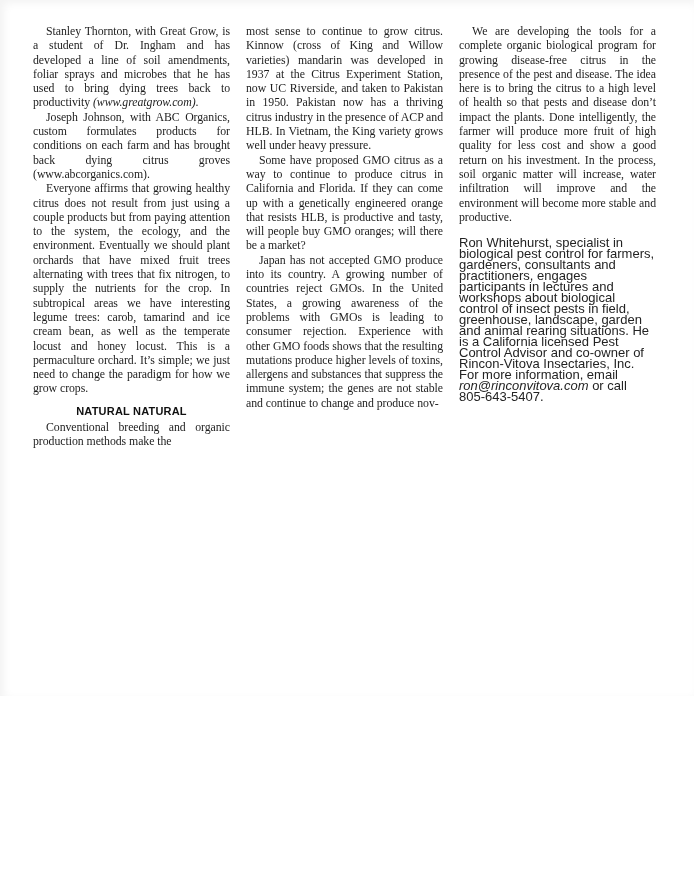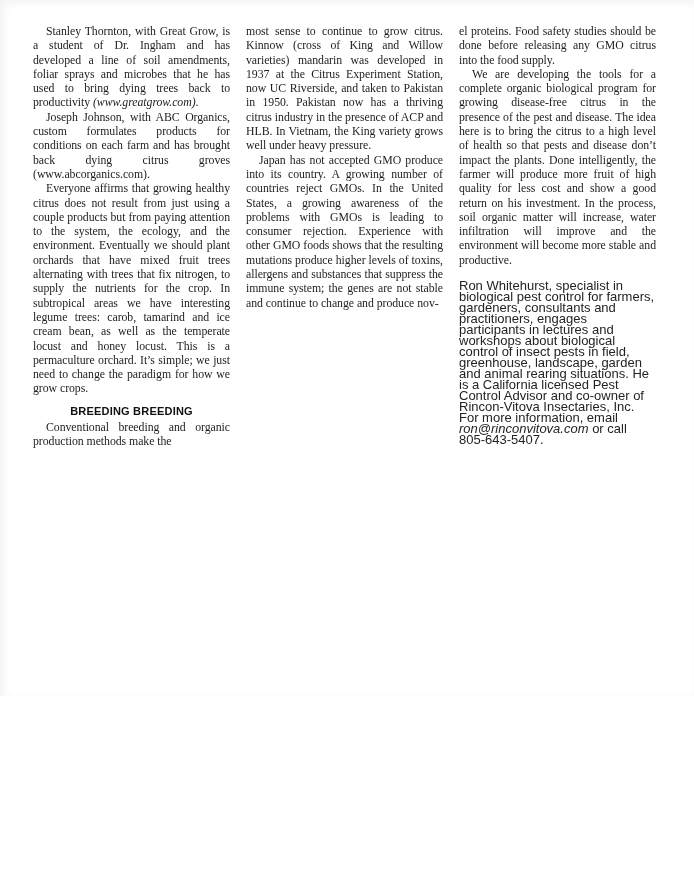--- a/index.html
+++ b/index.html
@@ -119,31 +119,31 @@
 
 <div class="page">
   <div class="edge-shade"></div>
 
   <div class="columns">
 
     <div class="col">
       <p class="body"><span>Stanley Thornton, with Great Grow, is a student of Dr. Ingham and has developed a line of soil amendments, foliar sprays and microbes that he has used to bring dying trees back to productivity </span><span style="font-style: italic;">(www.greatgrow.com)</span><span>.</span></p>
       <p class="body"><span>Joseph Johnson, with ABC Organics, custom formulates products for conditions on each farm and has brought back dying citrus groves </span><span style="">(www.abcorganics.com)</span><span>.</span></p>
       <p class="body">Everyone affirms that growing healthy citrus does not result from just using a couple products but from paying attention to the system, the ecology, and the environment. Eventually we should plant orchards that have mixed fruit trees alternating with trees that fix nitrogen, to supply the nutrients for the crop. In subtropical areas we have interesting legume trees: carob, tamarind and ice cream bean, as well as the temperate locust and honey locust. This is a permaculture orchard. It’s simple; we just need to change the paradigm for how we grow crops.</p>
-      <h2 class="section">BREEDING BREEDING</h2>
+      <h2 class="section">NATURAL NATURAL</h2>
       <p class="body">Conventional breeding and organic production methods make the</p>
     </div>
 
     <div class="col">
       <p class="body cont">most sense to continue to grow citrus. Kinnow (cross of King and Willow varieties) mandarin was developed in 1937 at the Citrus Experiment Station, now UC Riverside, and taken to Pakistan in 1950. Pakistan now has a thriving citrus industry in the presence of ACP and HLB. In Vietnam, the King variety grows well under heavy pressure.</p>
+      <p class="body">Some have proposed GMO citrus as a way to continue to produce citrus in California and Florida. If they can come up with a genetically engineered orange that resists HLB, is productive and tasty, will people buy GMO oranges; will there be a market?</p>
       <p class="body">Japan has not accepted GMO produce into its country. A growing number of countries reject GMOs. In the United States, a growing awareness of the problems with GMOs is leading to consumer rejection. Experience with other GMO foods shows that the resulting mutations produce higher levels of toxins, allergens and substances that suppress the immune system; the genes are not stable and continue to change and produce nov-</p>
     </div>
 
     <div class="col">
-      <p class="body cont">el proteins. Food safety studies should be done before releasing any GMO citrus into the food supply.</p>
       <p class="body">We are developing the tools for a complete organic biological program for growing disease-free citrus in the presence of the pest and disease. The idea here is to bring the citrus to a high level of health so that pests and disease don’t impact the plants. Done intelligently, the farmer will produce more fruit of high quality for less cost and show a good return on his investment. In the process, soil organic matter will increase, water infiltration will improve and the environment will become more stable and productive.</p>
       <p class="bio"><span>Ron Whitehurst, specialist in biological pest control for farmers, gardeners, consultants and practitioners, engages participants in lectures and workshops about biological control of insect pests in field, greenhouse, landscape, garden and animal rearing situations. He is a California licensed Pest Control Advisor and co-owner of Rincon-Vitova Insectaries, Inc. For more information, email </span><span style="font-style: italic;">ron@rinconvitova.com</span><span> or call 805-643-5407.</span></p>
     </div>
 
   </div>
 
   <div class="footer">
     <div class="rule"></div>
     <span class="rep">Reprinted from</span>
     <div class="logo">

